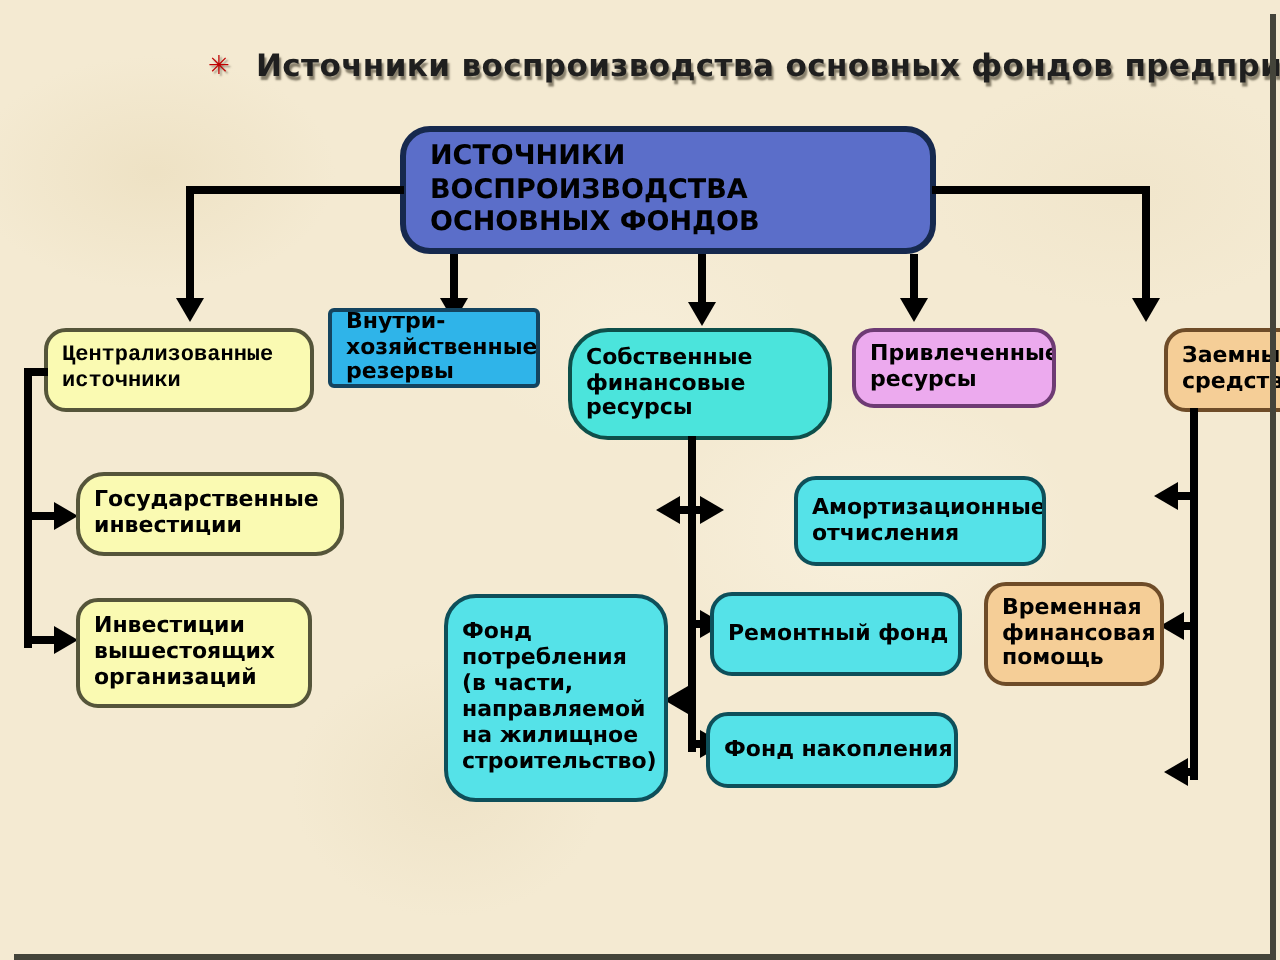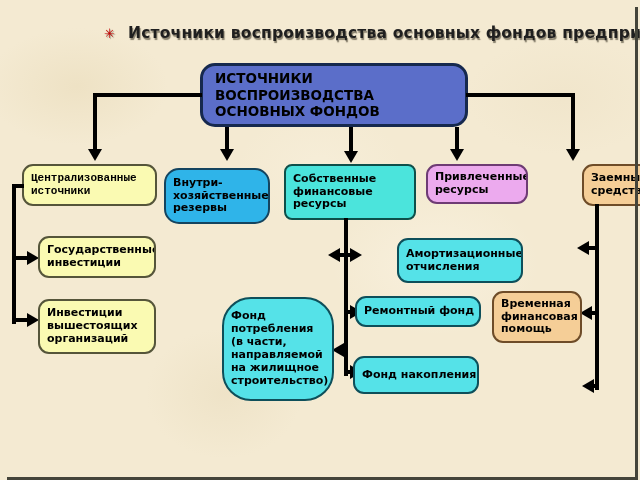--- a/index.html
+++ b/index.html
@@ -40,30 +40,30 @@
   .yellow{background:#fafab2;border-color:#55553a;}
   .blue{background:#2fb4e9;border-color:#14445f;}
   .turq{background:#4be4dc;border-color:#0e4f4a;}
   .cyan{background:#55e2e8;border-color:#0e4f5a;}
   .plum{background:#ecaaee;border-color:#6e3b74;}
   .tan{background:#f5ce97;border-color:#6e4c28;}
   .nowrap{white-space:nowrap;}
   .center{justify-content:center;text-align:left;margin-left:44px;}
 
   .n-centralized{left:22px;top:164px;width:135px;height:42px;font-family:Liberation Mono, monospace;}
-  .n-internal{left:164px;top:168px;width:106px;height:56px;border-radius:15px;}
-  .n-own{left:284px;top:164px;width:132px;height:56px;border-radius:8px;}
+  .n-internal{left:164px;top:154px;width:106px;height:40px;border-radius:3px;}
+  .n-own{left:284px;top:164px;width:132px;height:56px;border-radius:20px;}
   .n-attracted{left:426px;top:164px;width:102px;height:40px;}
   .n-borrowed{left:538px;top:164px;width:80px;height:42px;}
-  .n-state{left:38px;top:236px;width:118px;height:42px;}
+  .n-state{left:38px;top:236px;width:134px;height:42px;border-radius:14px;}
   .n-higher{left:38px;top:299px;width:118px;height:55px;}
   .n-charter{left:226px;top:236px;width:104px;height:40px;}
-  .n-consumption{left:222px;top:297px;width:112px;height:104px;border-radius:29px;}
+  .n-consumption{left:222px;top:297px;width:112px;height:104px;border-radius:16px;}
   .n-amort{left:355px;top:238px;width:126px;height:45px;margin-left:42px;}
-  .n-repair{left:355px;top:296px;width:126px;height:31px;}
+  .n-repair{left:355px;top:296px;width:126px;height:42px;}
   .n-accum{left:353px;top:356px;width:126px;height:38px;}
   .n-bank{left:489px;top:229px;width:90px;height:40px;}
   .n-temp{left:492px;top:291px;width:90px;height:52px;}
   .n-other{left:492px;top:354px;width:92px;height:62px;}
 
   .ln{position:absolute;background:#000;}
   .ar{position:absolute;width:0;height:0;}
   .ar-down{border-left:7px solid transparent;border-right:7px solid transparent;border-top:12px solid #000;}
   .ar-right{border-top:7px solid transparent;border-bottom:7px solid transparent;border-left:12px solid #000;}
   .ar-left{border-top:7px solid transparent;border-bottom:7px solid transparent;border-right:12px solid #000;}

